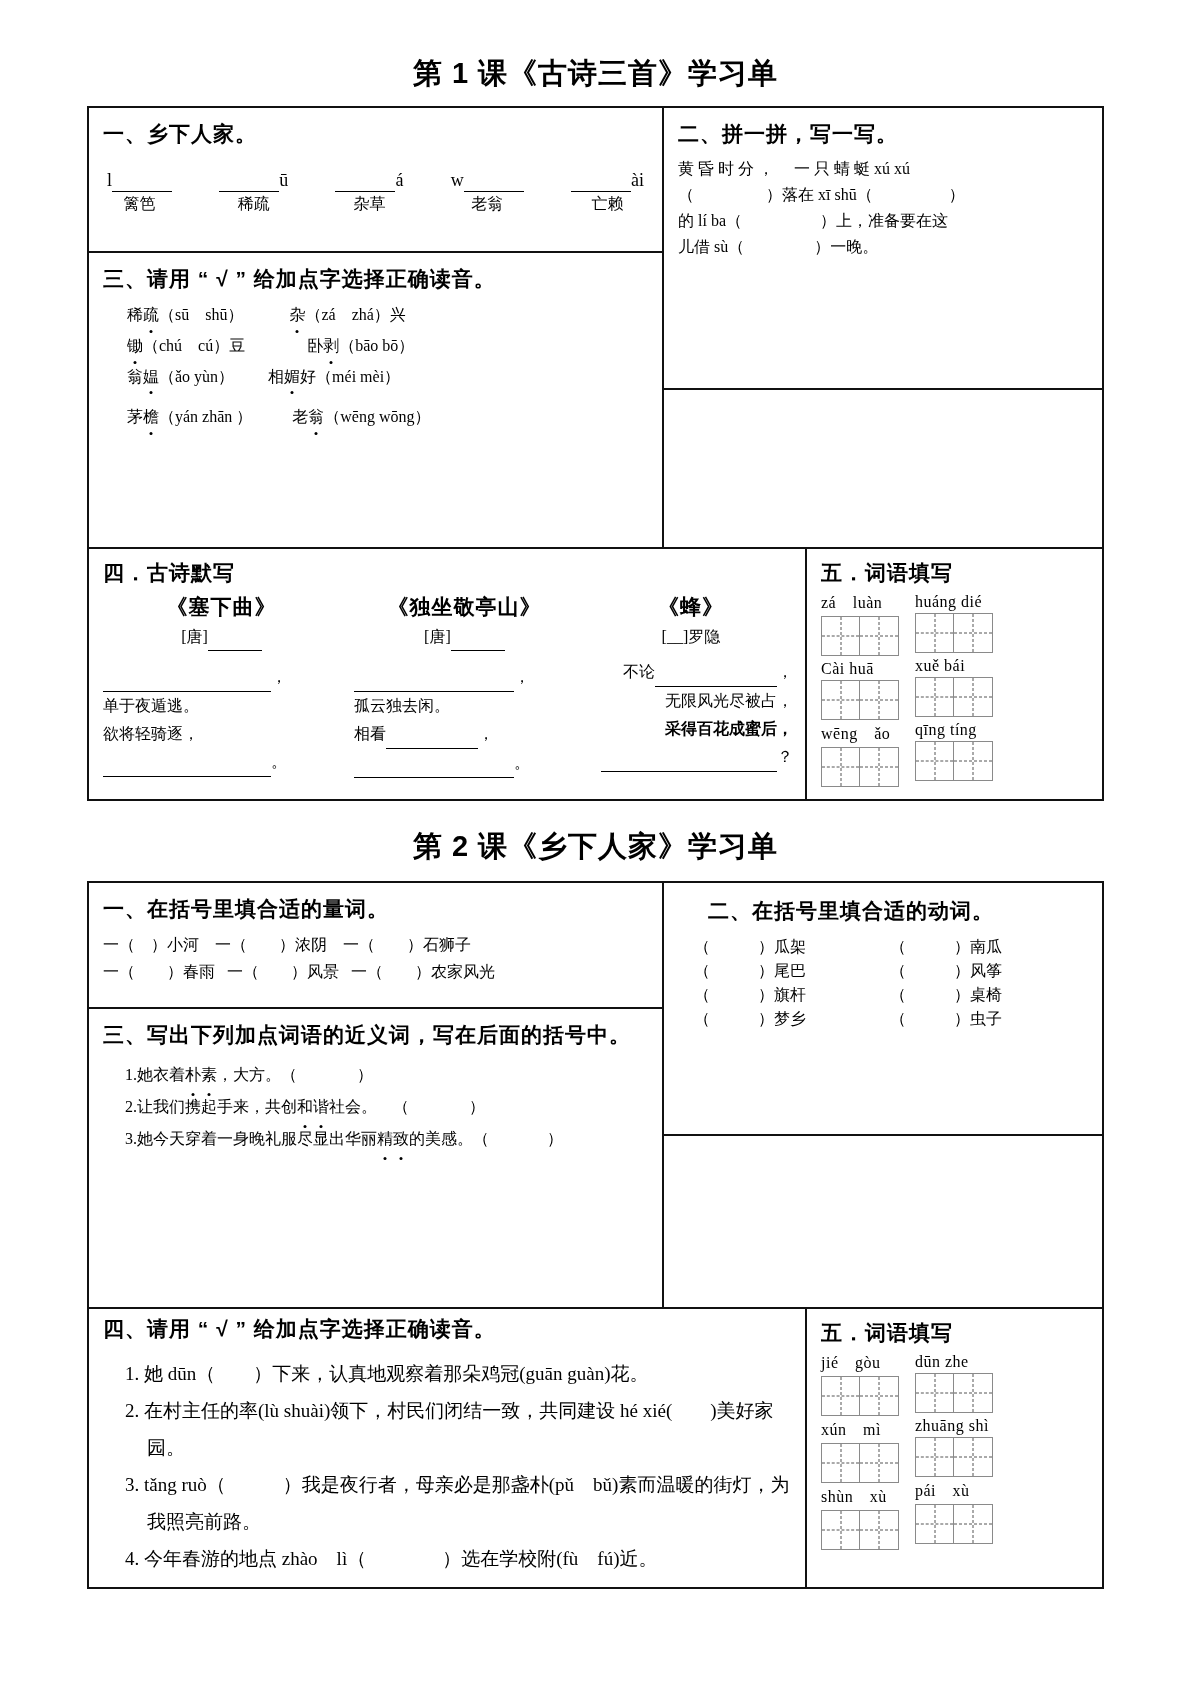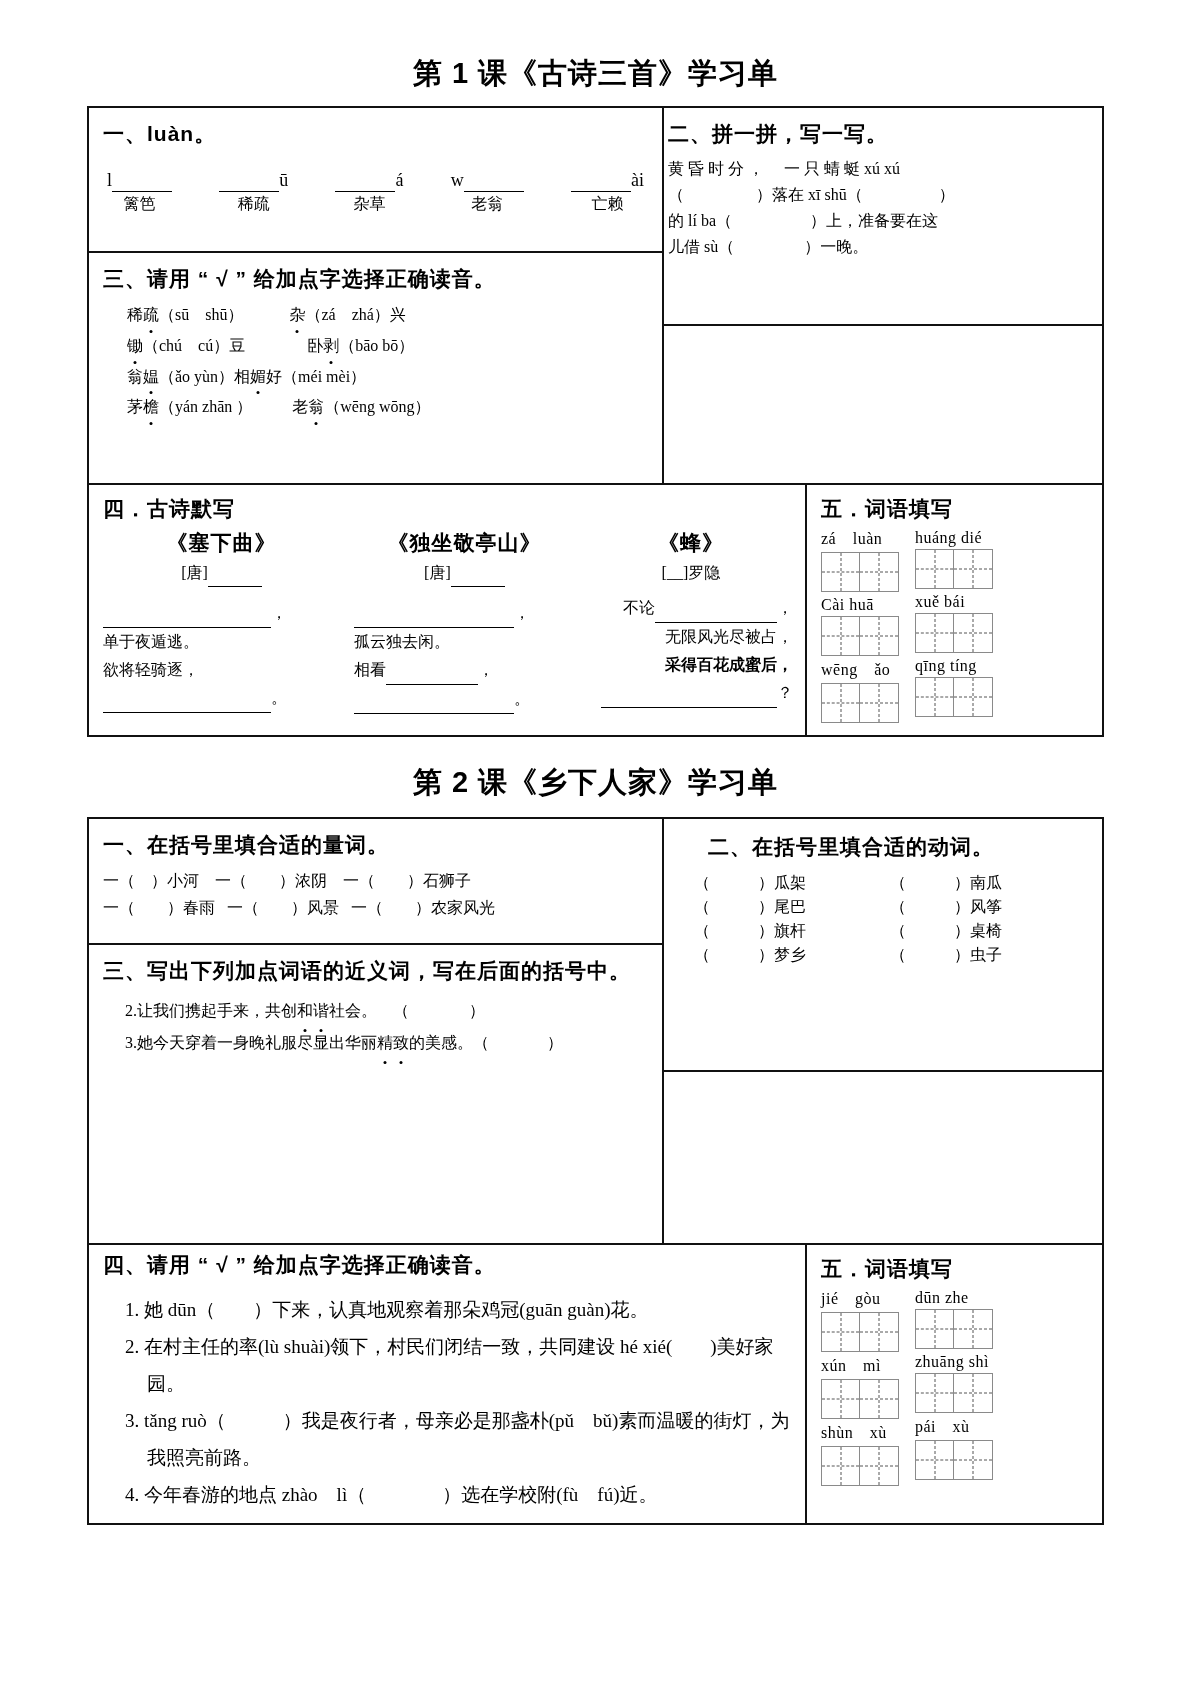--- a/index.html
+++ b/index.html
@@ -91,21 +91,21 @@
 
   <div class="sheet-title">第 1 课《古诗三首》学习单</div>
 
   <div class="frame">
 
     <div class="row">
 
       <div class="cell br" style="width:575px;">
 
         <div class="cell bb" style="padding:12px 14px 8px 14px;height:145px;">
-          <div class="qhead">一、luàn。</div>
+          <div class="qhead">一、乡下人家。</div>
           <div style="display:flex;justify-content:space-between;margin-top:22px;padding:0 4px;">
             <div style="text-align:center;">
               <div class="py"><span>l</span><span class="ul" style="width:60px;">&nbsp;</span><span></span></div>
               <div class="body-txt">篱笆</div>
             </div>
             <div style="text-align:center;">
               <div class="py"><span></span><span class="ul" style="width:60px;">&nbsp;</span><span>ū</span></div>
               <div class="body-txt">稀疏</div>
             </div>
             <div style="text-align:center;">
@@ -131,37 +131,37 @@
             <div style="display:flex;gap:46px;margin-bottom:6px;">
               <span class="nowrap">稀<span class="dot">疏</span><span>（sū　shū）</span></span>
               <span class="nowrap"><span class="dot">杂</span><span>（zá　zhá）</span>兴</span>
             </div>
 
             <div style="display:flex;gap:62px;margin-bottom:6px;">
               <span class="nowrap"><span class="dot">锄</span><span>（chú　cú）</span>豆</span>
               <span class="nowrap">卧<span class="dot">剥</span><span>（bāo bō）</span></span>
             </div>
 
-            <div style="display:flex;margin-bottom:6px;text-align:center;">
+            <div style="display:flex;gap:34px;margin-bottom:16px;text-align:center;">
               <span class="nowrap">翁<span class="dot">媪</span><span>（ǎo yùn）</span></span>
               <span class="nowrap">相<span class="dot">媚</span>好<span>（méi mèi）</span></span>
             </div>
 
             <div style="display:flex;gap:40px;">
               <span class="nowrap">茅<span class="dot">檐</span><span>（yán zhān ）</span></span>
               <span class="nowrap">老<span class="dot">翁</span><span>（wēng wōng）</span></span>
             </div>
           </div>
         </div>
 
       </div>
 
       <div class="cell" style="width:438px;">
 
-        <div class="cell bb" style="padding:12px 12px 10px 4px;height:218px;">
+        <div class="cell bb" style="padding:12px 12px 10px 14px;height:282px;">
           <div class="qhead">二、拼一拼，写一写。</div>
           <div class="body-txt" style="margin-top:8px;line-height:1.62;">
             <div>黄 昏 时 分 ，　 一 只 蜻 蜓 xú xú</div>
             <div><span>（</span><span style="display:inline-block;width:72px;"></span><span>）落在 xī shū（</span><span style="display:inline-block;width:76px;"></span><span>）</span></div>
             <div><span>的 lí ba（</span><span style="display:inline-block;width:78px;"></span><span>）上，准备要在这</span></div>
             <div><span>儿借 sù（</span><span style="display:inline-block;width:70px;"></span><span>）一晚。</span></div>
           </div>
         </div>
         <div style="height:157px;"></div>
       </div>
@@ -266,20 +266,21 @@
           <div class="body-txt" style="margin-top:2px;display:flex;gap:12px;">
             <span>一（　　）春雨</span>
             <span>一（　　）风景</span>
             <span>一（　　）农家风光</span>
           </div>
         </div>
 
         <div class="cell" style="padding:12px 12px 10px 14px;height:250px;">
           <div class="qhead" style="line-height:1.35;">三、写出下列加点词语的近义词，写在后面的括号中。</div>
           <div class="body-txt" style="margin-top:10px;line-height:2.0;padding-left:22px;">
+            <div><span>1.</span><span>她衣着</span><span class="dot">朴</span><span class="dot">素</span><span>，大方。（</span><span style="display:inline-block;width:60px;"></span><span>）</span></div>
             <div><span>2.</span><span>让我们携起手来，共创</span><span class="dot">和</span><span class="dot">谐</span><span>社会。　（</span><span style="display:inline-block;width:60px;"></span><span>）</span></div>
             <div><span>3.</span><span>她今天穿着一身晚礼服尽显出华丽</span><span class="dot">精</span><span class="dot">致</span><span>的美感。（</span><span style="display:inline-block;width:58px;"></span><span>）</span></div>
           </div>
         </div>
       </div>
 
       <div class="cell" style="width:438px;">
 
         <div class="cell bb" style="padding:14px 12px 12px 30px;height:253px;">
           <div class="qhead" style="padding-left:14px;">二、在括号里填合适的动词。</div>

